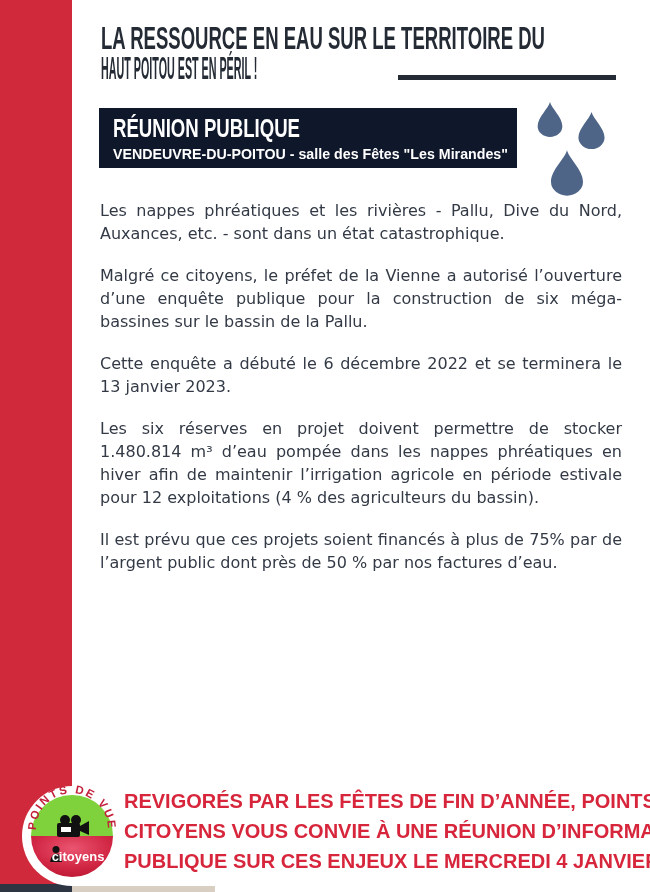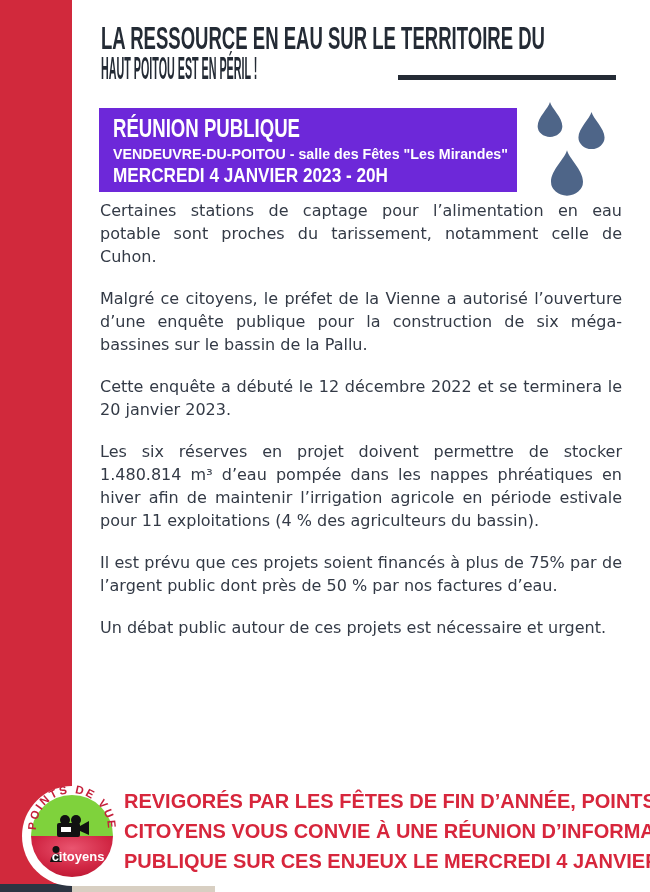--- a/index.html
+++ b/index.html
@@ -9,21 +9,21 @@
   .red-bar{left:0;top:0;width:72px;height:884px;background:#d1293c;}
   .footer-navy{left:0;top:884px;width:72px;height:8px;background:#2d3542;}
   .footer-tan{left:72px;top:886px;width:143px;height:6px;background:#d8cfc2;}
 
   .title{left:101px;top:24px;color:#242b35;font-weight:bold;
          font-family:"Liberation Sans",sans-serif;}
   .title-line{white-space:nowrap;font-size:31px;line-height:30px;
               transform-origin:left center;letter-spacing:0;}
   .rule{left:398px;top:75px;width:218px;height:5px;background:#242b35;}
 
-  .event-box{left:99px;top:108px;width:418px;height:84px;background:#6d28d9;color:#ffffff;
+  .event-box{left:99px;top:108px;width:418px;height:60px;background:#0f172a;color:#ffffff;
              font-family:"Liberation Sans",sans-serif;font-weight:bold;}
   .eb-line{position:absolute;left:14px;white-space:nowrap;transform-origin:left center;}
   .eb1{top:6px;font-size:25px;line-height:28px;}
   .eb2{top:37px;font-size:15px;line-height:17px;}
   .eb3{top:55px;font-size:20px;line-height:24px;}
 
   .drop{position:absolute;}
   .drop svg{display:block;width:100%;height:100%;}
 
   .body-text{left:100px;top:199px;width:522px;color:#333a46;font-size:16px;
@@ -68,26 +68,25 @@
         <path fill="#4e6588" d="M12,0 C13.5,6 24,15 24,23.5 A12,10.5 0 1 1 0,23.5 C0,15 10.5,6 12,0 Z"></path>
       </svg>
   </div>
   <div class="drop" style="left:551px;top:149px;width:32px;height:48px;">
     <svg viewBox="0 0 24 34">
         <path fill="#4e6588" d="M12,0 C13.5,6 24,15 24,23.5 A12,10.5 0 1 1 0,23.5 C0,15 10.5,6 12,0 Z"></path>
       </svg>
   </div>
 
   <div class="abs body-text">
-    <p>Certaines stations de captage pour l’alimentation en eau potable sont proches du tarissement, notamment celle de Cuhon.</p>
+    <p>Les nappes phréatiques et les rivières - Pallu, Dive du Nord, Auxances, etc. - sont dans un état catastrophique.</p>
     <p>Malgré ce citoyens, le préfet de la Vienne a autorisé l’ouverture d’une enquête publique pour la construction de six méga-bassines sur le bassin de la Pallu.</p>
-    <p>Cette enquête a débuté le 12 décembre 2022 et se terminera le 20 janvier 2023.</p>
-    <p>Les six réserves en projet doivent permettre de stocker 1.480.814 m³ d’eau pompée dans les nappes phréatiques en hiver afin de maintenir l’irrigation agricole en période estivale pour 11 exploitations (4 % des agriculteurs du bassin).</p>
+    <p>Cette enquête a débuté le 6 décembre 2022 et se terminera le 13 janvier 2023.</p>
+    <p>Les six réserves en projet doivent permettre de stocker 1.480.814 m³ d’eau pompée dans les nappes phréatiques en hiver afin de maintenir l’irrigation agricole en période estivale pour 12 exploitations (4 % des agriculteurs du bassin).</p>
     <p>Il est prévu que ces projets soient financés à plus de 75% par de l’argent public dont près de 50 % par nos factures d’eau.</p>
-    <p>Un débat public autour de ces projets est nécessaire et urgent.</p>
   </div>
 
   <div class="abs red-par">
     <div class="red-line" style="transform: scaleX(1);">REVIGORÉS PAR LES FÊTES DE FIN D’ANNÉE, POINTS DE VUE</div>
     <div class="red-line" style="transform: scaleX(1);">CITOYENS VOUS CONVIE À UNE RÉUNION D’INFORMATION</div>
     <div class="red-line" style="transform: scaleX(1);">PUBLIQUE SUR CES ENJEUX LE MERCREDI 4 JANVIER 2023.</div>
   </div>
 
   <div class="abs logo">
     <svg viewBox="0 0 104 104">

